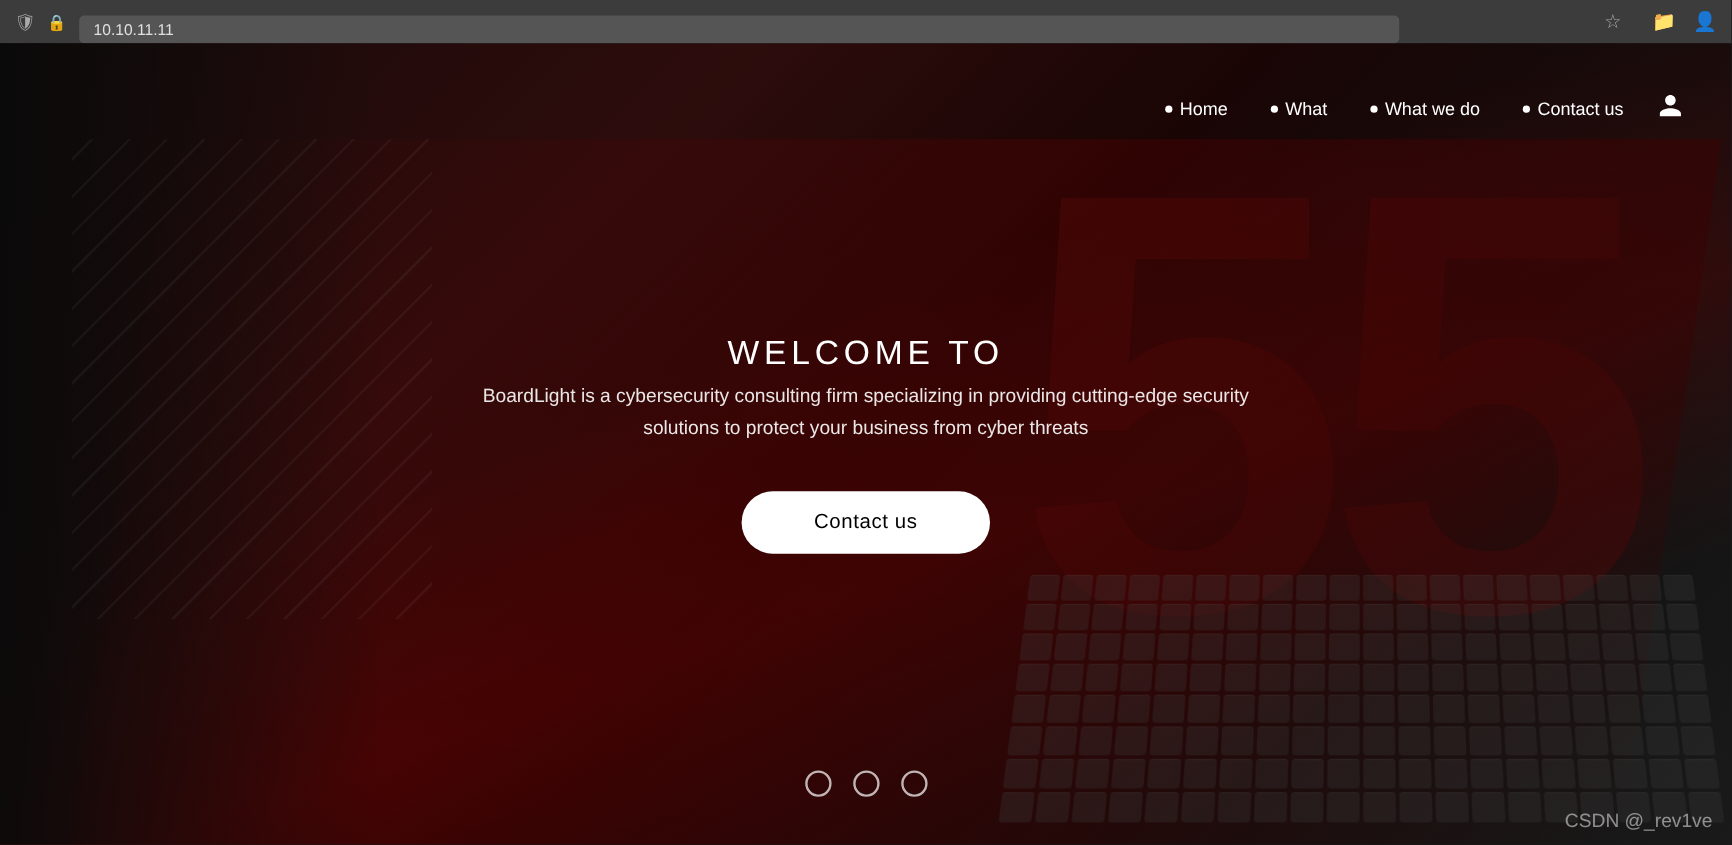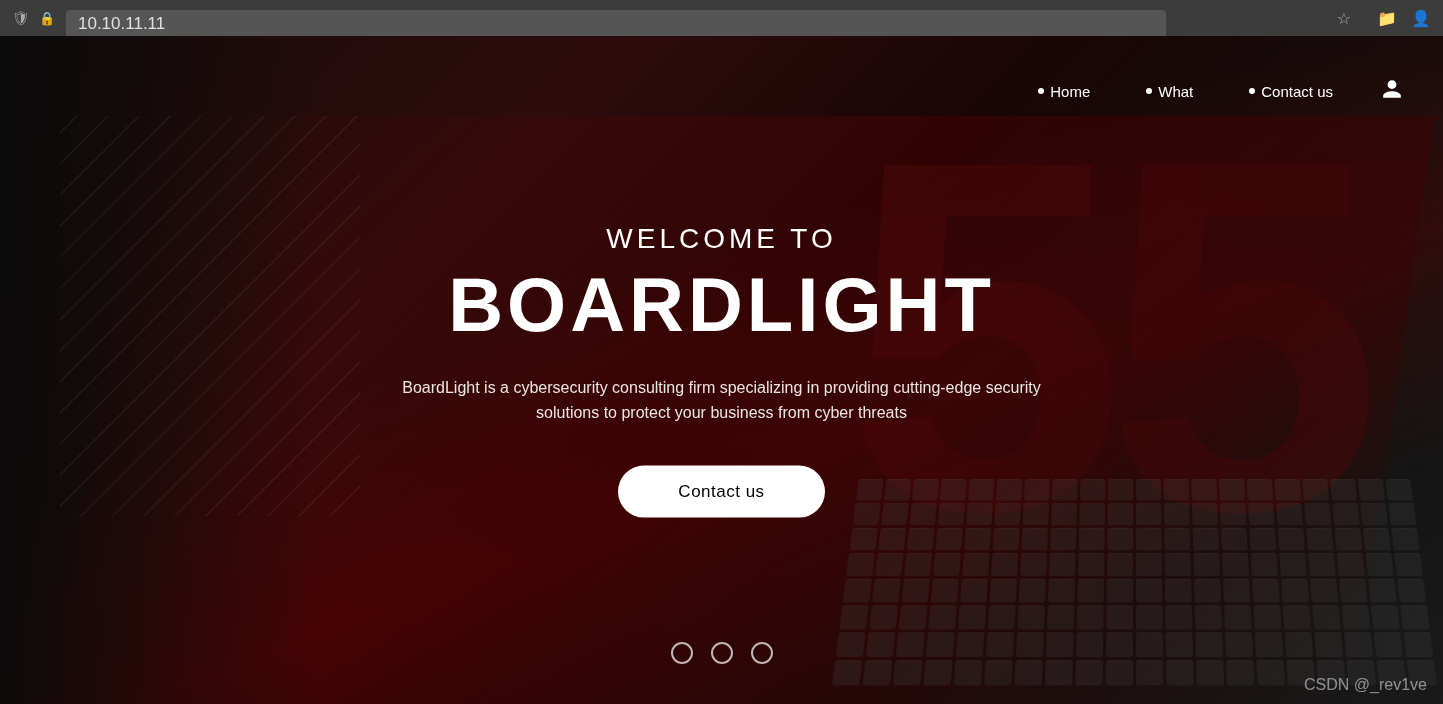--- a/index.html
+++ b/index.html
@@ -35,21 +35,21 @@
     .browser-lock-icon {
       color: #f5a623;
       font-size: 13px;
     }
 
     .browser-url-bar {
       background: #555;
       border-radius: 4px;
       padding: 4px 12px;
       color: #e0e0e0;
-      font-size: 17px;
+      font-size: 13px;
       flex: 1;
       max-width: 1100px;
       margin-top: 12px;
     }
 
     .browser-star-icon {
       color: #aaa;
       font-size: 16px;
       margin-left: auto;
     }
@@ -158,21 +158,21 @@
       display: flex;
       align-items: center;
       justify-content: flex-end;
       padding: 0 40px;
       z-index: 10;
     }
 
     .nav-links {
       display: flex;
       align-items: center;
-      gap: 20px;
+      gap: 0;
       list-style: none;
     }
 
     .nav-link {
       color: #fff;
       text-decoration: none;
       font-size: 15px;
       padding: 8px 18px;
       display: flex;
       align-items: center;
@@ -513,36 +513,41 @@
       </li>
       <li>
         <a class="nav-link">
           <span class="nav-dot"></span>
           <span>What</span>
         </a>
       </li>
       <li>
         <a class="nav-link">
           <span class="nav-dot"></span>
+          <span>What we do</span>
+        </a>
+      </li>
+      <li>
+        <a class="nav-link">
+          <span class="nav-dot"></span>
           <span>Contact us</span>
         </a>
       </li>
       <li>
         <span class="nav-user-icon">
           <svg width="22" height="22" viewBox="0 0 24 24" fill="white">
             <path d="M12 12c2.7 0 4.8-2.1 4.8-4.8S14.7 2.4 12 2.4 7.2 4.5 7.2 7.2 9.3 12 12 12zm0 2.4c-3.2 0-9.6 1.6-9.6 4.8v2.4h19.2v-2.4c0-3.2-6.4-4.8-9.6-4.8z"></path>
           </svg>
         </span>
       </li>
     </ul>
   </nav>
 
   <div class="hero-content">
     <p class="hero-welcome">WELCOME TO</p>
-    <h1 class="hero-title">BOARDLIGHT</h1>
     <p class="hero-description">BoardLight is a cybersecurity consulting firm specializing in providing cutting-edge security solutions to protect your business from cyber threats</p>
     <button class="hero-cta-btn">Contact us</button>
   </div>
 
   <div class="slide-indicators">
     <div class="slide-dot"></div>
     <div class="slide-dot"></div>
     <div class="slide-dot"></div>
   </div>
 

